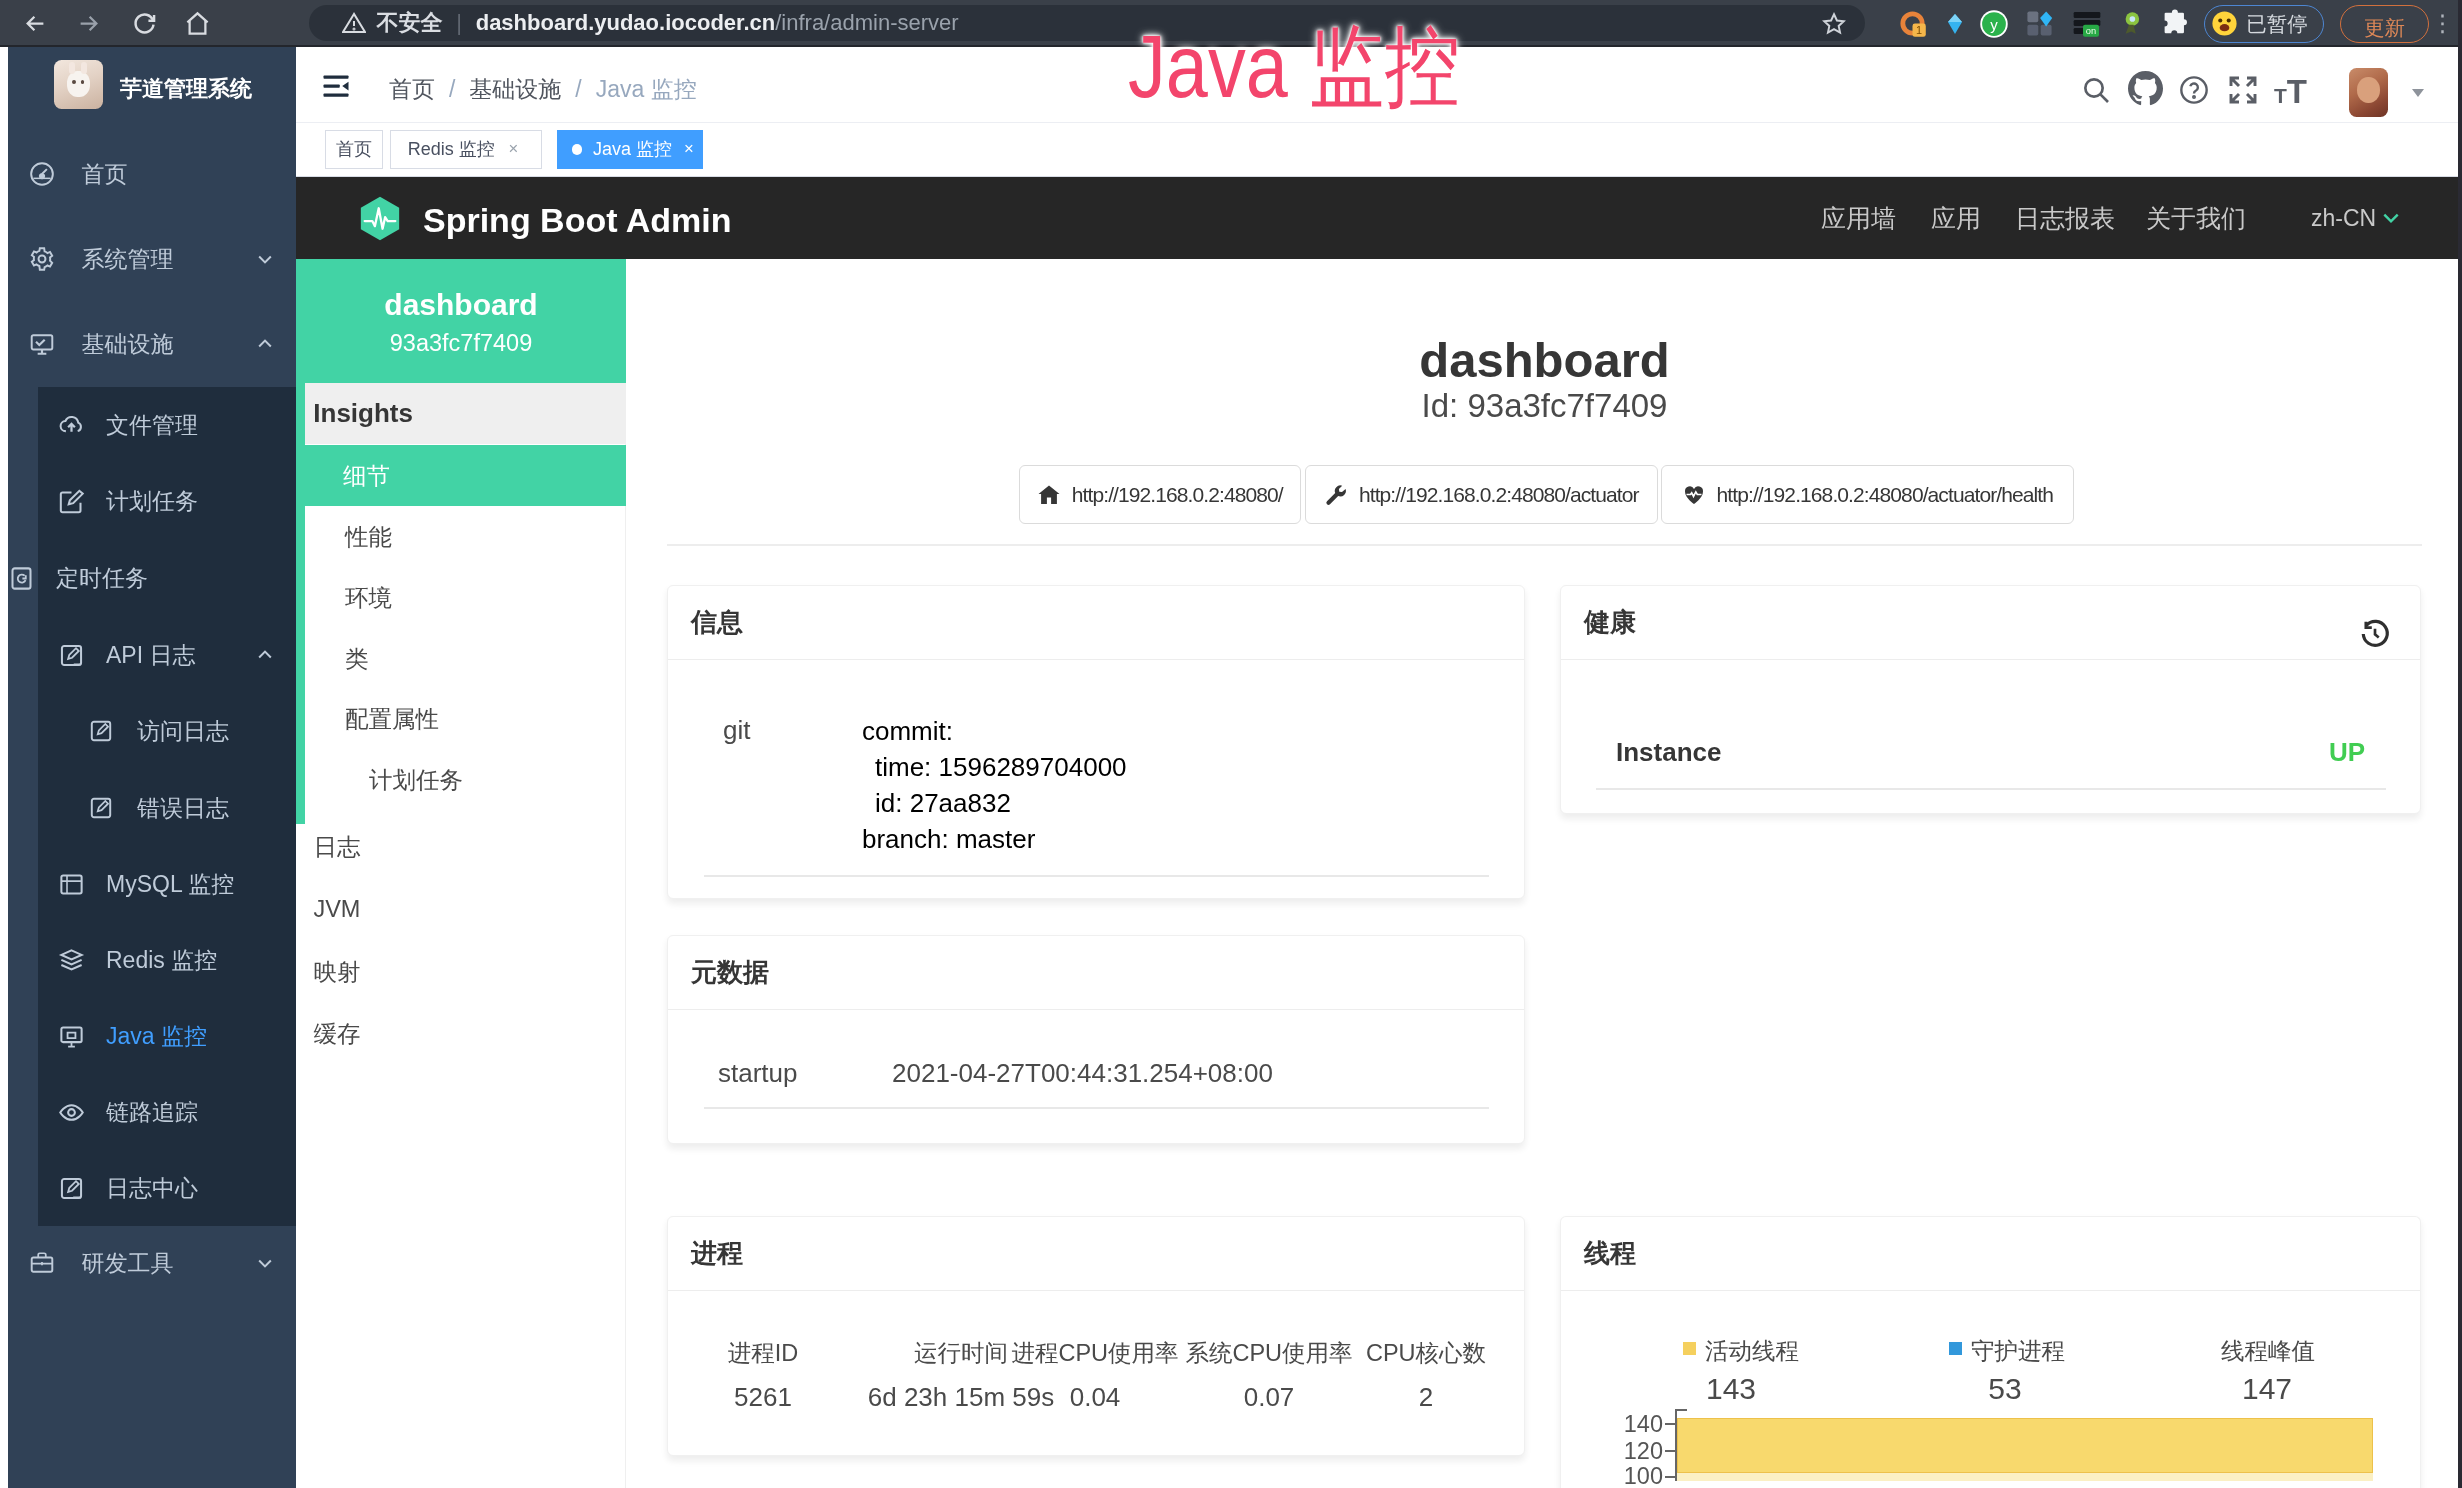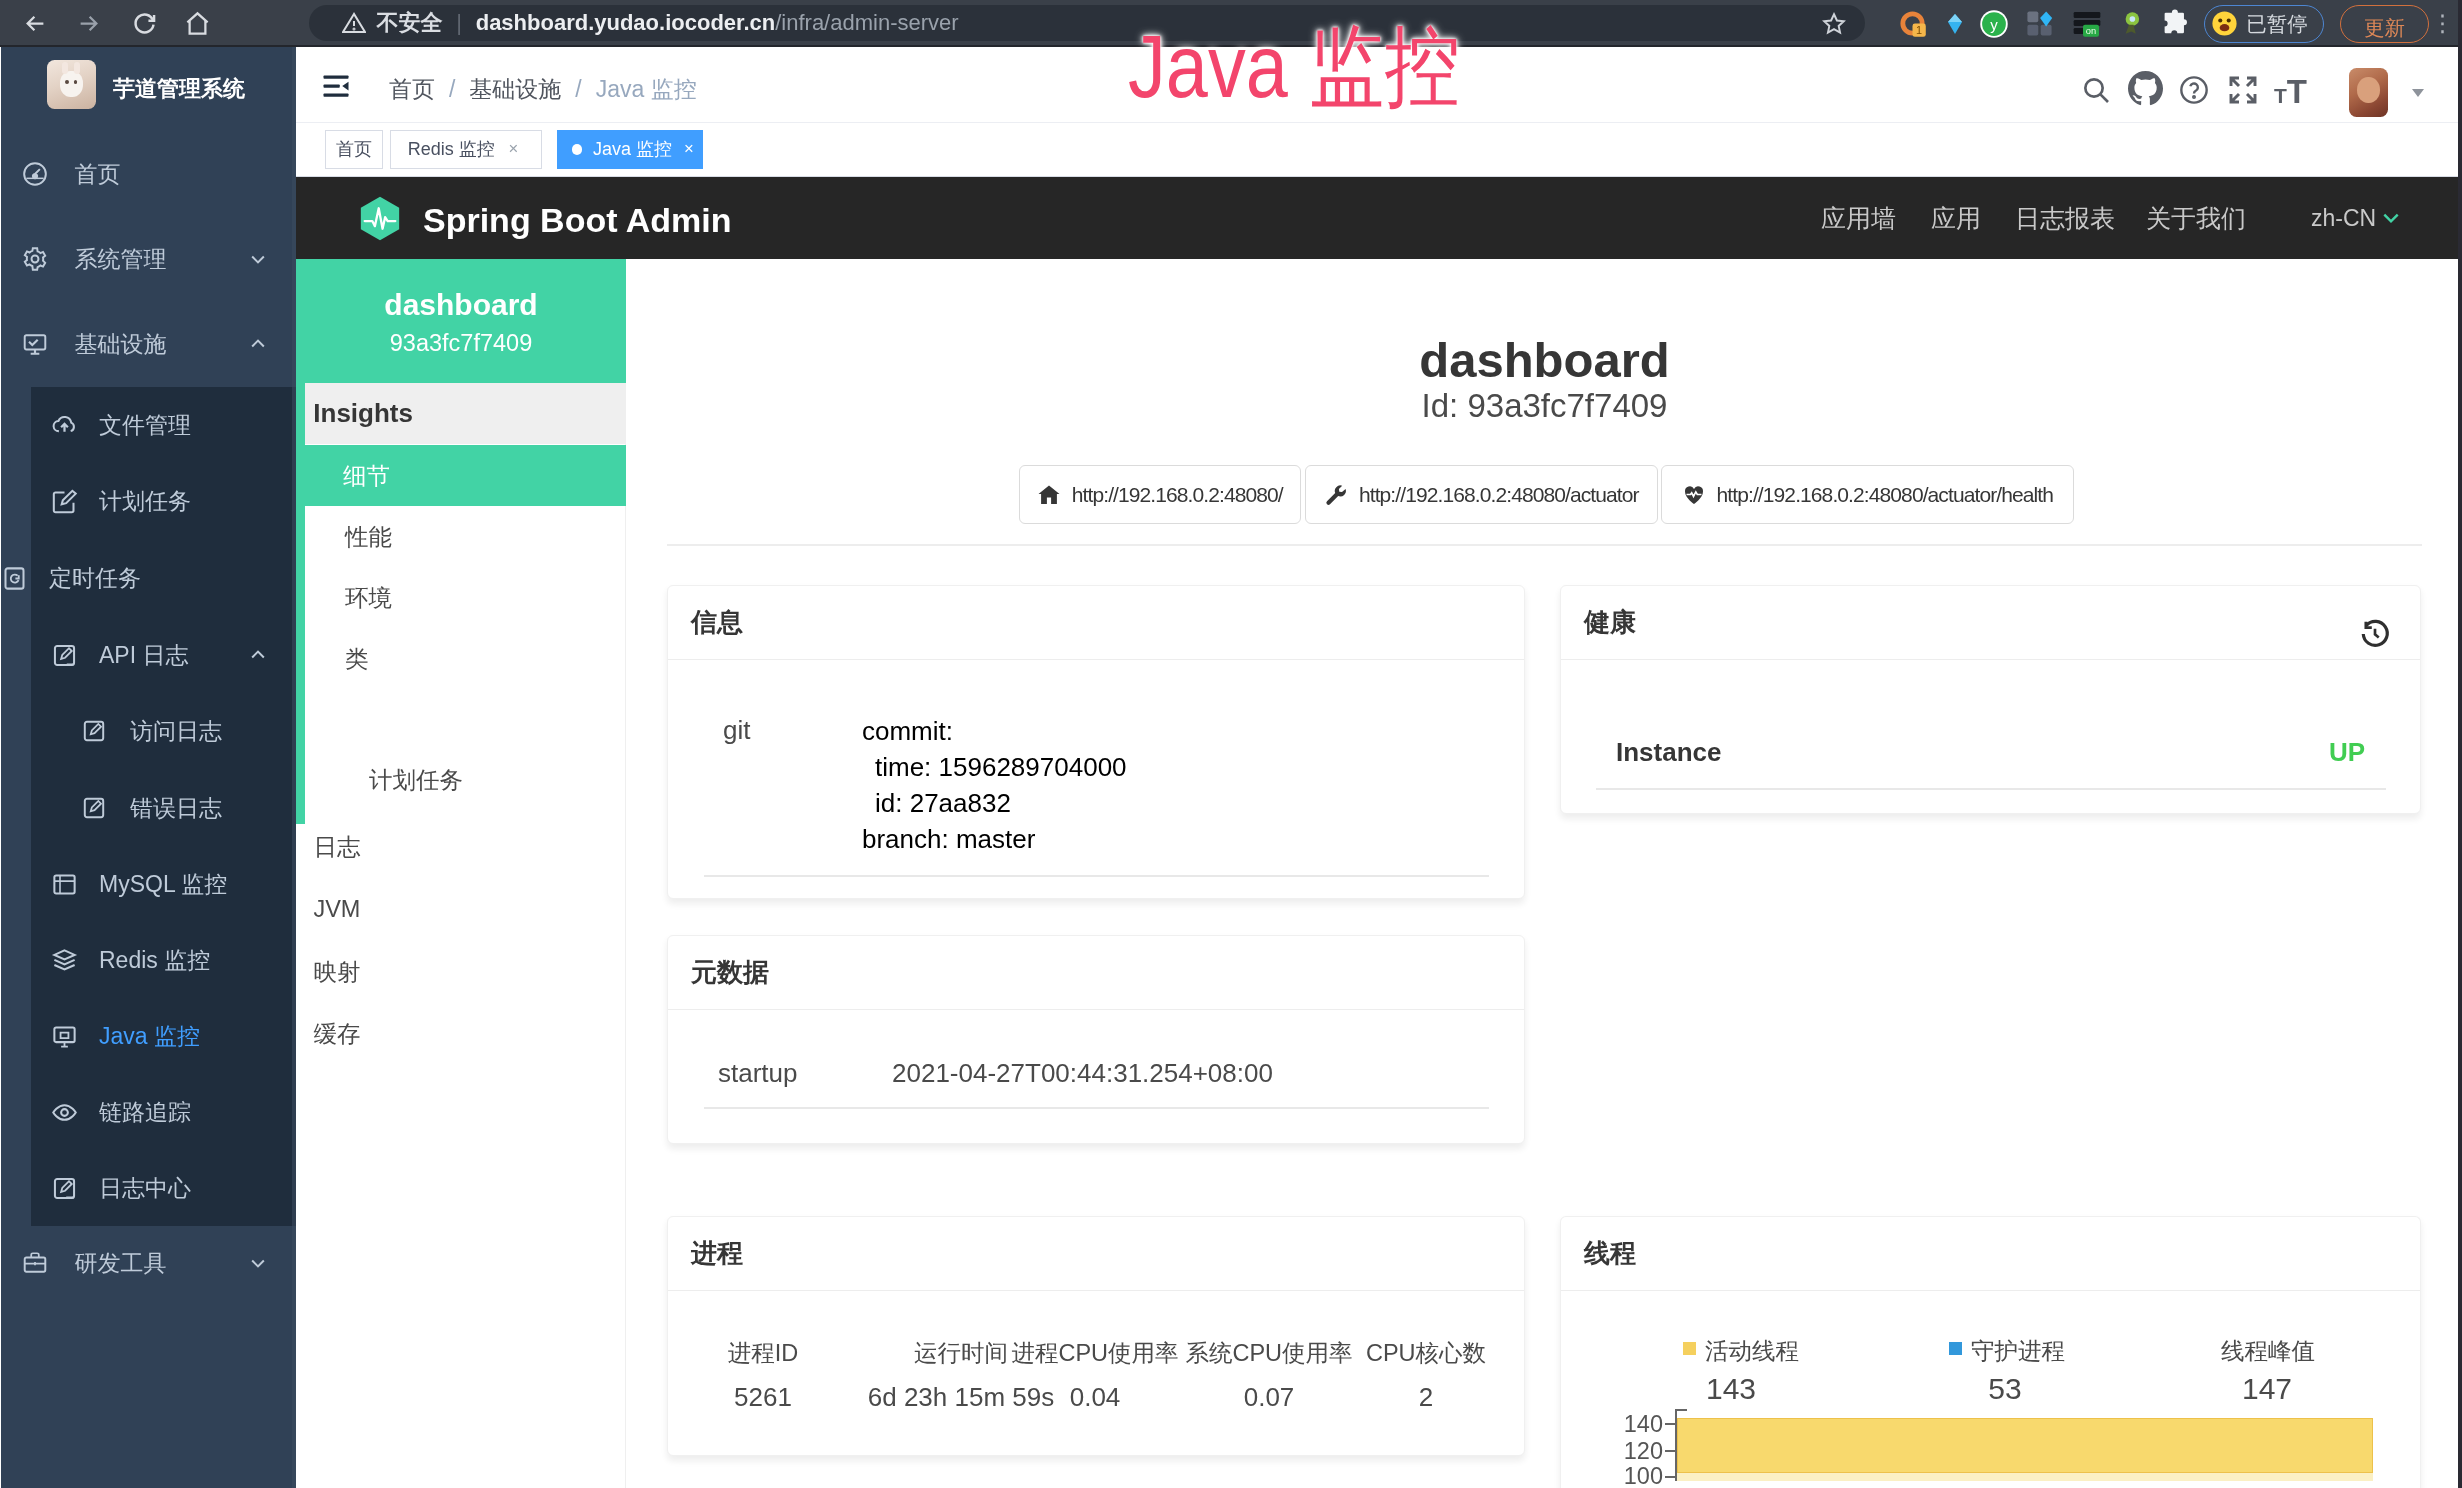--- a/index.html
+++ b/index.html
@@ -2,21 +2,21 @@
 <html style="font-size:12px"><head><meta charset="utf-8">
 <style>
 *{margin:0;padding:0;box-sizing:border-box}
 html,body{width:2462px;height:1489px;overflow:hidden;background:#fff;
   font-family:"Liberation Sans",sans-serif;}
 
 #chrome{position:absolute;left:0;top:0;width:2462px;height:47px;background:#3a4049;border-bottom:2.3px solid #23262c}
 #chrome .nav{position:absolute;top:0;height:47px;display:flex;align-items:center;justify-content:center;color:#d9dce1}
 #pill{position:absolute;left:309px;top:5.3px;width:1556px;height:36px;border-radius:18px;background:#2b313a;display:flex;align-items:center;color:#dadde2;font-size:22px}
 
-#sidebar{position:absolute;left:1px;top:47px;width:296px;height:1442px;background:#304156}
+#sidebar{position:absolute;left:8px;top:47px;width:296px;height:1442px;background:#304156}
 #subblock{position:absolute;left:30px;top:340px;width:266px;height:839px;background:#1f2d3d}
 .mr{position:absolute;left:0;width:296px;height:76px;display:flex;align-items:center;color:#bfcbd9;font-size:23px;white-space:nowrap}
 .mr svg{flex:none}
 .chev{position:absolute;right:29px}
 
 #navbar{position:absolute;left:296px;top:47px;width:2167px;height:76px;background:#fff;border-bottom:1.5px solid #eceef3}
 
 #tabs{position:absolute;left:296px;top:123px;width:2167px;height:54px;background:#fff;border-bottom:1.5px solid #d8dce5}
 .tag{position:absolute;top:6.8px;height:39px;border:1.5px solid #d8dce5;background:#fff;color:#495060;font-size:18px;display:flex;align-items:center}
 .tag.active{background:#409eff;border-color:#409eff;color:#fff}
@@ -335,20 +335,21 @@
   <div id="sbagreen">
     <div style="padding-top:29px;font-size:30px;font-weight:bold">dashboard</div>
     <div style="padding-top:7.6px;font-size:23.5px">93a3fc7f7409</div>
   </div>
   <div id="strip"></div>
   <div class="sbaitem" style="top:124px;height:61px;background:#efefef;padding-left:8.3px;font-weight:bold;font-size:26px;color:#363636;left:9px;width:321px">Insights</div>
   <div class="sbaitem" style="top:186px;height:61px;background:#42d3a5;color:#fff;padding-left:38px;left:9px;width:321px">细节</div>
   <div class="sbaitem" style="top:247px;height:61px;padding-left:49px">性能</div>
   <div class="sbaitem" style="top:308px;height:61px;padding-left:49px">环境</div>
   <div class="sbaitem" style="top:369px;height:61px;padding-left:49px">类</div>
+  <div class="sbaitem" style="top:429px;height:61px;padding-left:49px">配置属性</div>
   <div class="sbaitem" style="top:490px;height:61px;padding-left:73px">计划任务</div>
   <div class="sbaitem" style="top:557px;height:61px;padding-left:17.4px">日志</div>
   <div class="sbaitem" style="top:620px;height:61px;padding-left:17.4px">JVM</div>
   <div class="sbaitem" style="top:682px;height:61px;padding-left:17.4px">映射</div>
   <div class="sbaitem" style="top:744px;height:61px;padding-left:17.4px">缓存</div>
 </div>
 <div id="content">
   <div style="position:absolute;left:0;top:73px;width:1837px;text-align:center;font-size:49px;font-weight:bold;color:#363636">dashboard</div>
   <div style="position:absolute;left:0;top:128px;width:1837px;text-align:center;font-size:33px;color:#4a4a4a">Id: 93a3fc7f7409</div>
   <div class="btn" style="left:393px;width:282px">

